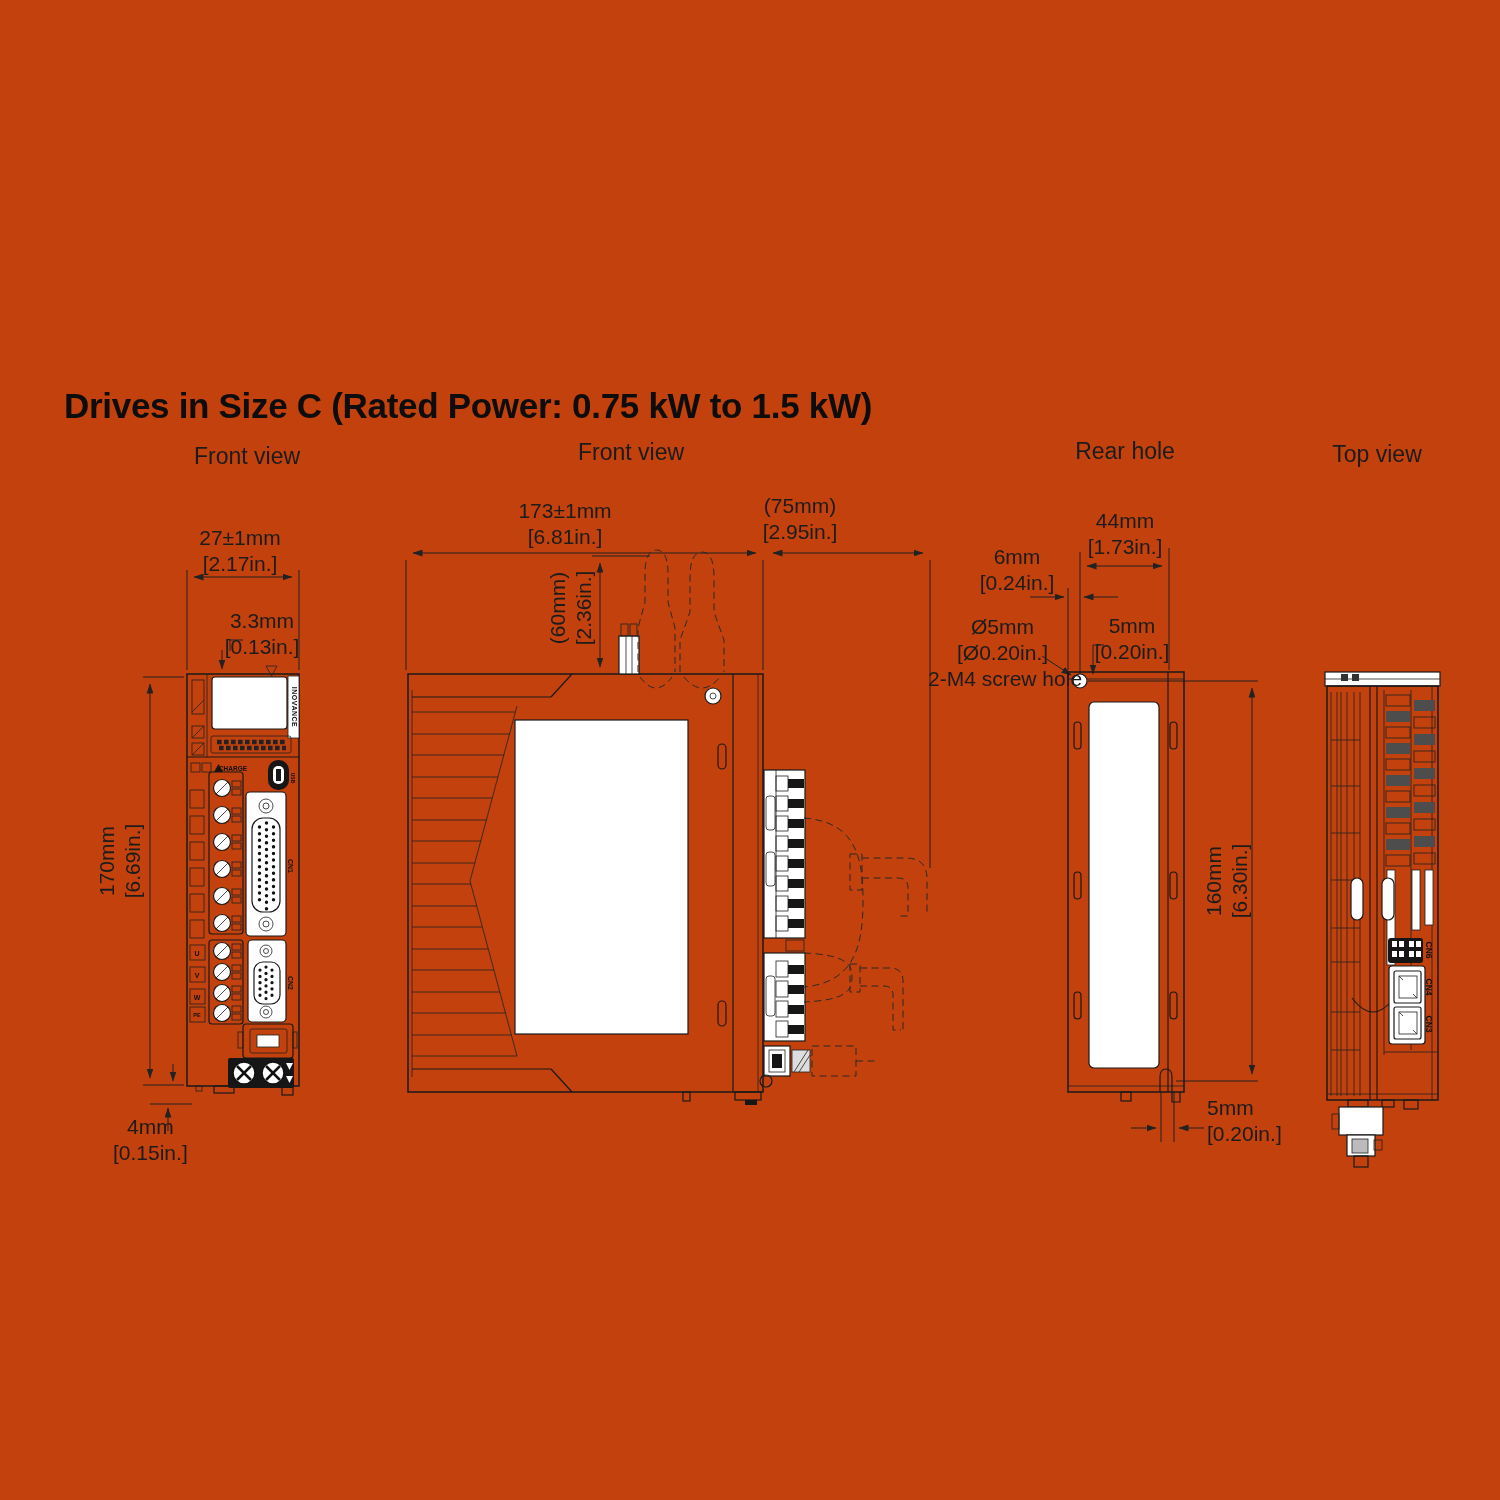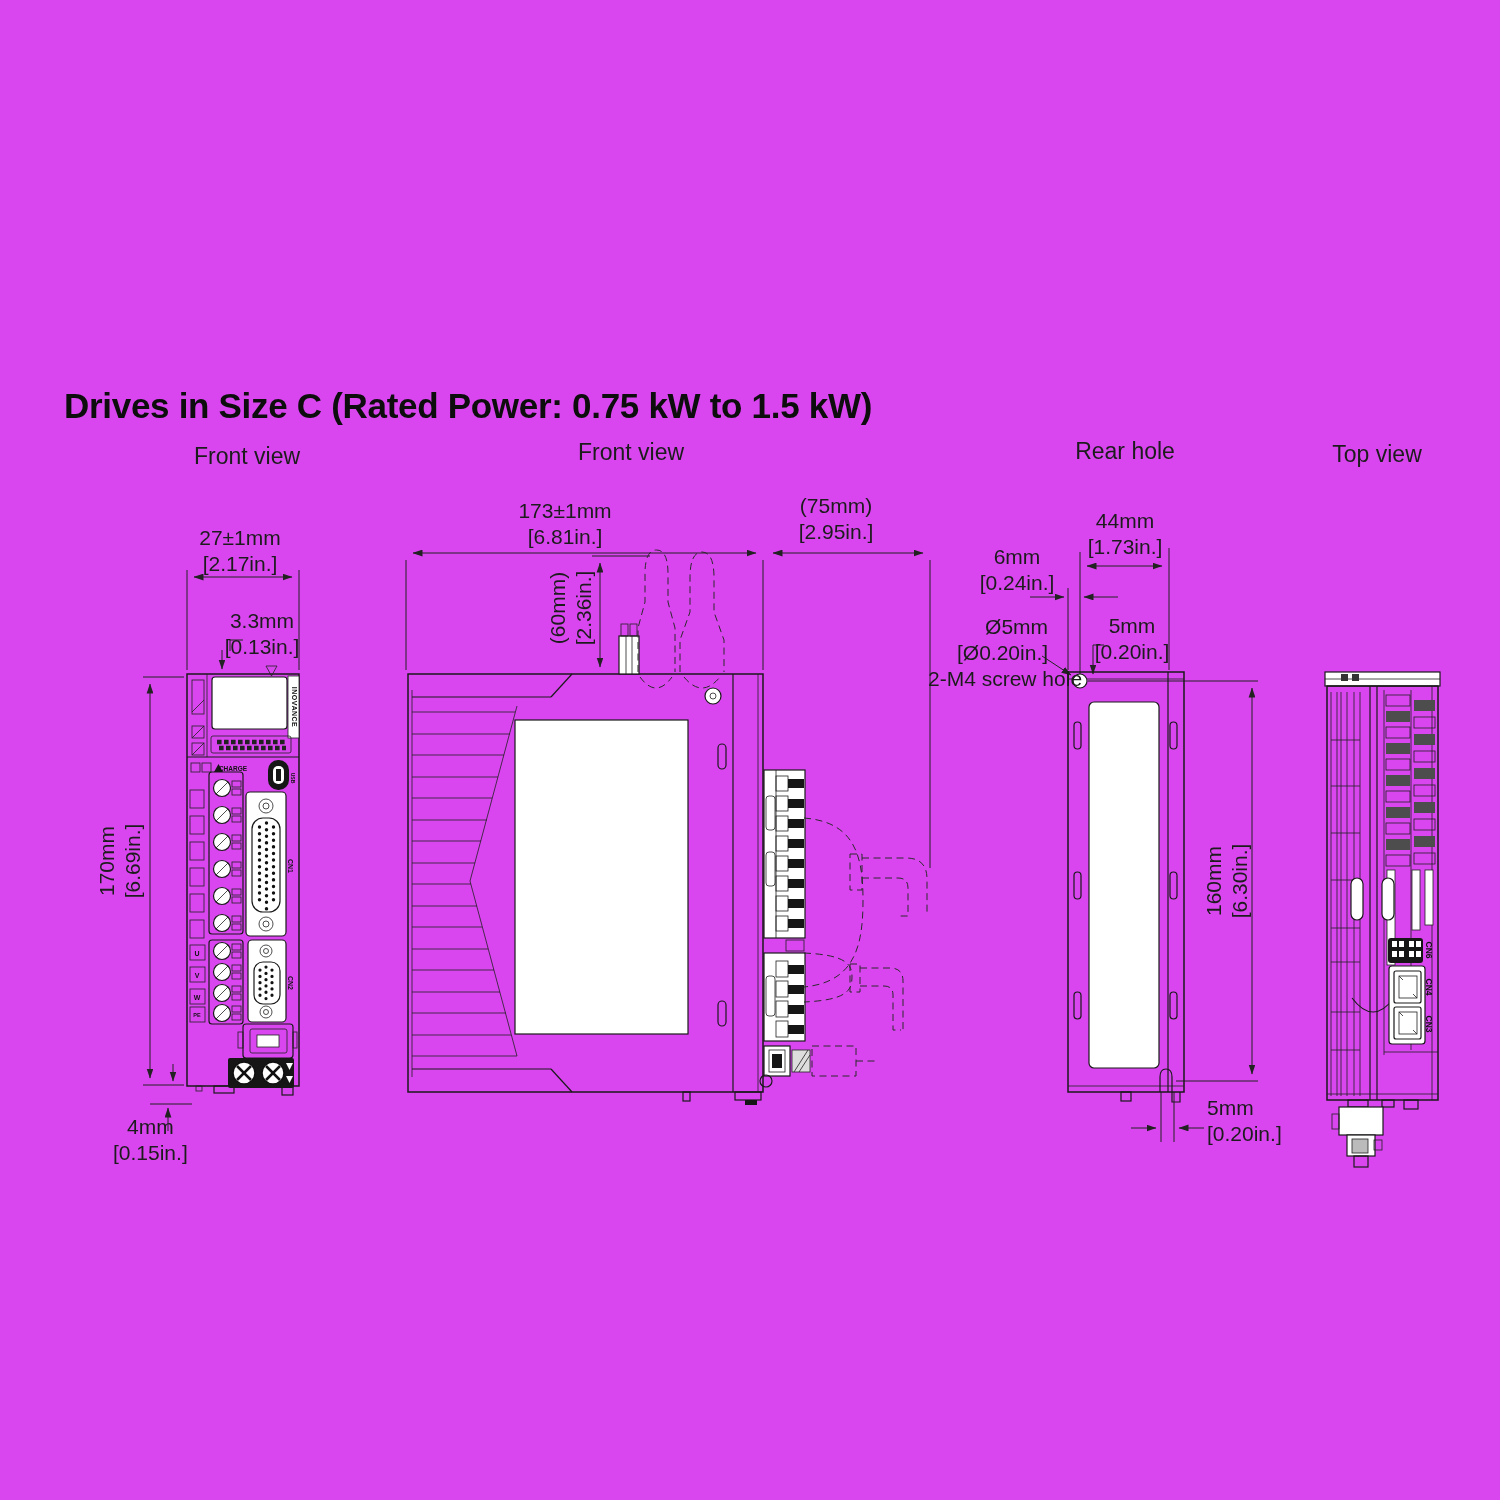--- a/index.html
+++ b/index.html
@@ -1,16 +1,16 @@
 <!DOCTYPE html>
 <html><head>
 <meta charset="utf-8">
 <style>
   html,body { margin:0; padding:0; background:#fff; }
-  .page { position:relative; width:1500px; height:1500px; background:#d946ef;
+  .page { position:relative; width:1500px; height:1500px; background:#c2410c;
           font-family:"Liberation Sans", sans-serif; color:#1b1b1b; overflow:hidden; }
   svg { position:absolute; left:0; top:0; }
   .title { position:absolute; left:64px; top:386px; font-size:35px; font-weight:bold;
            letter-spacing:-0.3px; color:#0d0d0d; white-space:nowrap; }
   .lbl { position:absolute; transform:translate(-50%,-50%); font-size:21px; line-height:1.22;
          text-align:center; white-space:nowrap; color:#1c1c1c; }
   .view { font-size:23px; }
   .rot { transform:translate(-50%,-50%) rotate(-90deg); }
   .la { transform:translate(0,-50%); text-align:left; }
   .tiny { position:absolute; transform:translate(-50%,-50%); font-size:7px; font-weight:bold;
@@ -448,38 +448,38 @@
   </div>
   <div class="lbl la" style="left:113px;top:1140px;text-align:center">
     <div>4mm</div>
     <div>[0.15in.]</div>
   </div>
 
   <div class="lbl" style="left:565px;top:524px">
     <div>173±1mm</div>
     <div>[6.81in.]</div>
   </div>
-  <div class="lbl" style="left:836px;top:519px">
+  <div class="lbl" style="left:800px;top:519px">
     <div>(75mm)</div>
     <div>[2.95in.]</div>
   </div>
   <div class="lbl rot" style="left:571px;top:608px">
     <div>(60mm)</div>
     <div>[2.36in.]</div>
   </div>
 
   <div class="lbl" style="left:1017px;top:570px">
     <div>6mm</div>
     <div>[0.24in.]</div>
   </div>
   <div class="lbl" style="left:1125px;top:534px">
     <div>44mm</div>
     <div>[1.73in.]</div>
   </div>
-  <div class="lbl la" style="left:957px;top:640px;text-align:right">
+  <div class="lbl la" style="left:957px;top:640px;text-align:center">
     <div>Ø5mm</div>
     <div>[Ø0.20in.]</div>
   </div>
   <div class="lbl la" style="left:928px;top:679px;text-align:center">2-M4 screw hole</div>
   <div class="lbl" style="left:1132px;top:639px">
     <div>5mm</div>
     <div>[0.20in.]</div>
   </div>
   <div class="lbl rot" style="left:1227px;top:881px">
     <div>160mm</div>

